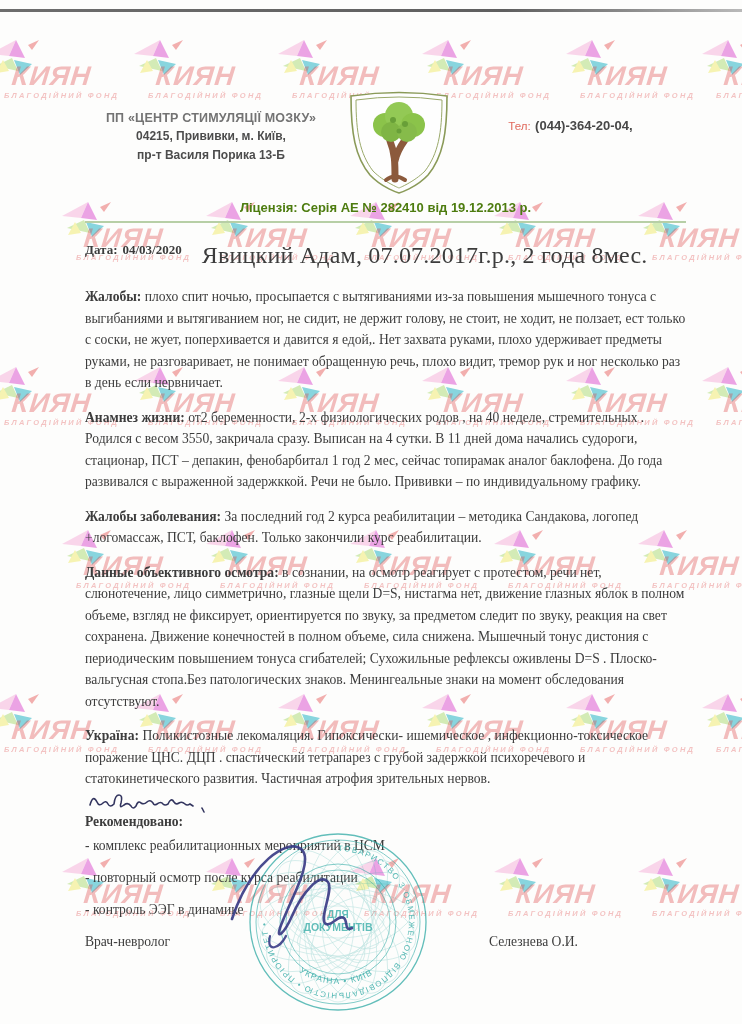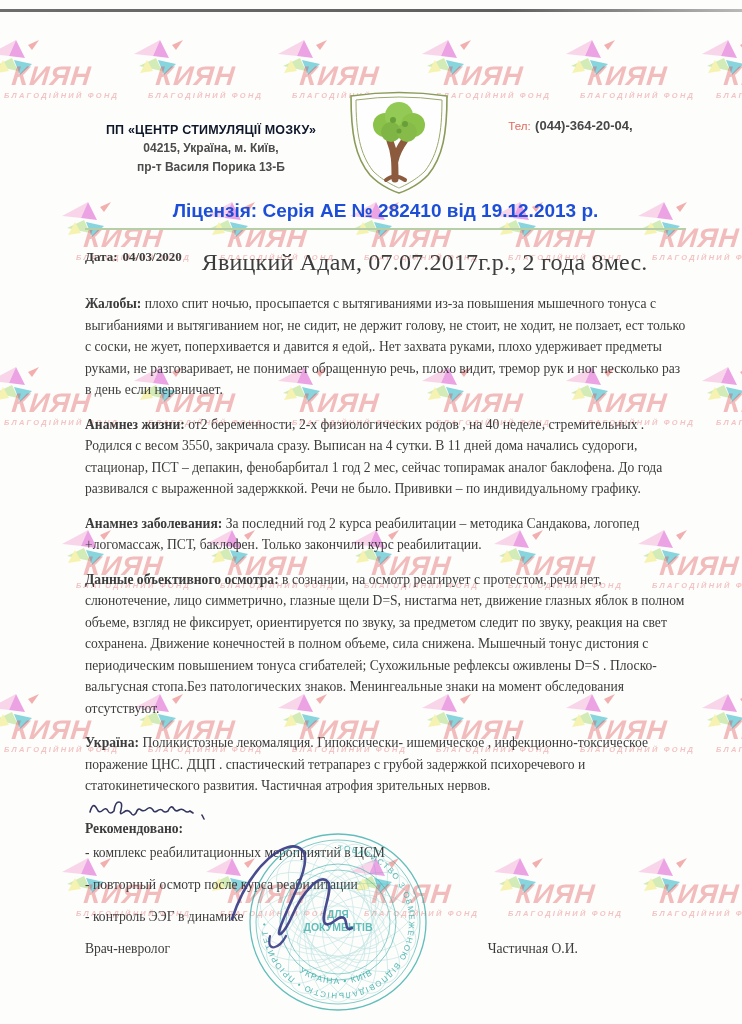--- a/index.html
+++ b/index.html
@@ -27,30 +27,30 @@
   .wm-fond {
     margin:2px 0 0 16px;
     font:italic 700 7.5px/1 "Liberation Sans", sans-serif;
     color:rgba(222,58,58,.30); letter-spacing:2.2px; white-space:nowrap;
   }
   
   .content { position:relative; z-index:1; padding:0 56px 0 85px; }
   .letterhead { display:flex; align-items:flex-start; margin-top:87px; }
   .lh-left { width:252px; padding-top:24px; text-align:center;
              font-family:"Liberation Sans", sans-serif; }
-  .company { font-size:12.5px; font-weight:700; color:#0f172a; letter-spacing:.2px;margin-top:12px; }
+  .company { font-size:12.5px; font-weight:700; color:#737373; letter-spacing:.2px; }
   .addr { font-size:12px; font-weight:700; color:#4c4c4c; line-height:16px; margin-top:3px; }
   .lh-logo { width:112px; flex:0 0 112px; margin-left:6px; }
   .lh-right { flex:1; padding-top:27px; text-align:center;
               font-family:"Liberation Sans", sans-serif; line-height:22px; }
   .lbl-red { font-size:11.5px; color:#e0695c; }
   .lbl-green { font-size:11.5px; color:#8fbf6a; }
   .lh-strong { font-size:13px; font-weight:700; color:#474747; }
   .license { margin-top:5px; text-align:center; font-family:"Liberation Sans", sans-serif;
-             font-size:19px; font-weight:700; color:#1d4ed8; }
+             font-size:13px; font-weight:700; color:#4d7c0f; }
   .green-rule { margin-top:6px; height:2px; background:#b7cfa6; }
   .date-row { display:flex; align-items:flex-start; margin-top:19px; }
   .date-lbl { font-size:13px; font-weight:700; }
   .date-val { font-size:13px; font-weight:700; margin-left:5px; }
   .patient { font-size:24px; margin-left:20px; letter-spacing:.2px; }
   .sections { margin-top:17px; }
   .para { font-size:13.6px; line-height:21.5px; margin-bottom:13px; text-align:left; }
   .para b { font-weight:700; }
   .hand-note { display:block; margin:-4px 0 -2px 2px; }
   .rec-label { font-size:13.6px; font-weight:700; margin:2px 0 8px; }
@@ -461,21 +461,21 @@
     <div class="wm-kiyan">КИЯН</div>
     <div class="wm-fond">БЛАГОДІЙНИЙ ФОНД</div>
   </div>
     </div>
 
   <div class="content">
 
     <div class="letterhead">
       <div class="lh-left">
         <div class="company">ПП «ЦЕНТР СТИМУЛЯЦІЇ МОЗКУ»</div>
-        <div class="addr">04215, Україна, м. Київ,</div>
+        <div class="addr">04215, Прививки, м. Київ,</div>
         <div class="addr">пр-т Василя Порика 13-Б</div>
       </div>
 
       <svg class="lh-logo" width="112" height="108" viewBox="0 0 112 108">
         <path d="M8,9 Q56,2 104,9 C104,46 100,70 85,88 C73,101 56,106 56,106 C56,106 39,101 27,88 C12,70 8,46 8,9 Z" fill="#fefefe" stroke="#8a9a58" stroke-width="1.6"></path>
         <path d="M13,13 Q56,7 99,13 C99,46 95,67 82,84 C71,95 56,101 56,101 C56,101 41,95 30,84 C17,67 13,46 13,13 Z" fill="none" stroke="#9aa96a" stroke-width="1"></path>
         <path d="M52,92 C52,76 52,66 47,54 M52,74 C54,62 61,55 66,47" fill="none" stroke="#8c5a3c" stroke-width="7" stroke-linecap="round"></path>
         <path d="M43,93 Q52,86 62,93" fill="none" stroke="#8c5a3c" stroke-width="4" stroke-linecap="round"></path>
         <g>
           <circle cx="42" cy="38" r="12" fill="#8bc34a"></circle>
@@ -509,21 +509,21 @@
     <div class="sections">
       <p class="para">
         <b>Жалобы:</b>
         <span>плохо спит ночью, просыпается с вытягиваниями из-за повышения мышечного тонуса с выгибаниями и вытягиванием ног, не сидит, не держит голову, не стоит, не ходит, не ползает, ест только с соски, не жует, поперхивается и давится я едой,. Нет захвата руками, плохо удерживает предметы руками, не разговаривает, не понимает обращенную речь, плохо видит, тремор рук и ног несколько раз в день если нервничает.</span>
       </p>
       <p class="para">
         <b>Анамнез жизни:</b>
         <span>от2 беременности, 2-х физиологических  родов , на 40  неделе, стремительных . Родился с весом 3550, закричала сразу. Выписан на 4 сутки. В 11 дней дома начались судороги, стационар, ПСТ – депакин, фенобарбитал 1 год 2 мес, сейчас топирамак аналог баклофена. До года развивался с выраженной задержккой. Речи не было. Прививки – по индивидуальному графику.</span>
       </p>
       <p class="para">
-        <b>Анамнез заболевания:</b>
+        <b>Жалобы заболевания:</b>
         <span>За последний год 2 курса реабилитации – методика Сандакова, логопед +логомассаж, ПСТ, баклофен. Только закончили курс реабилитации.</span>
       </p>
       <p class="para">
         <b>Данные объективного осмотра:</b>
         <span>в сознании, на осмотр реагирует с протестом,  речи нет, слюнотечение, лицо симметрично, глазные щели  D=S, нистагма нет, движение глазных яблок в полном объеме, взгляд не фиксирует, ориентируется по звуку, за предметом следит по звуку, реакция на свет сохранена.  Движение  конечностей в полном объеме, сила снижена. Мышечный тонус  дистония с периодическим повышением тонуса сгибателей; Сухожильные рефлексы оживлены D=S . Плоско-вальгусная стопа.Без патологических знаков. Менингеальные знаки на момент обследования отсутствуют.</span>
       </p>
       <p class="para" style="margin-bottom:2px">
         <b>Україна:</b>
         <span>Поликистозные лекомаляция. Гипоксически- ишемическое , инфекционно-токсическое поражение ЦНС. ДЦП . спастический тетрапарез с грубой задержкой психоречевого и статокинетического развития. Частичная атрофия зрительных нервов.</span>
       </p>
@@ -533,21 +533,21 @@
         <path d="M115,20 l2,4" fill="none" stroke="#33355f" stroke-width="1.6" stroke-linecap="round"></path>
       </svg>
 
       <div class="rec-label">Рекомендовано:</div>
       <div class="rec-item">- комплекс реабилитационных мероприятий в ЦСМ</div>
       <div class="rec-item">- повторный осмотр после курса реабилитации</div>
       <div class="rec-item">- контроль ЭЭГ в динамике</div>
 
       <div class="doctor-row">
         <span>Врач-невролог</span>
-        <span>Частичная О.И.</span>
+        <span>Селезнева О.И.</span>
       </div>
     </div>
   </div>
 
   <div class="stamp-wrap">
     <svg width="196" height="196" viewBox="0 0 196 196" style="overflow:visible">
       <g stroke="#2fa9a4" fill="none" opacity=".75">
         <circle cx="98" cy="98" r="88" stroke-width="1.3"></circle>
         <circle cx="98" cy="98" r="82" stroke-width=".8"></circle>
         <circle cx="98" cy="98" r="58" stroke-width=".8"></circle>

